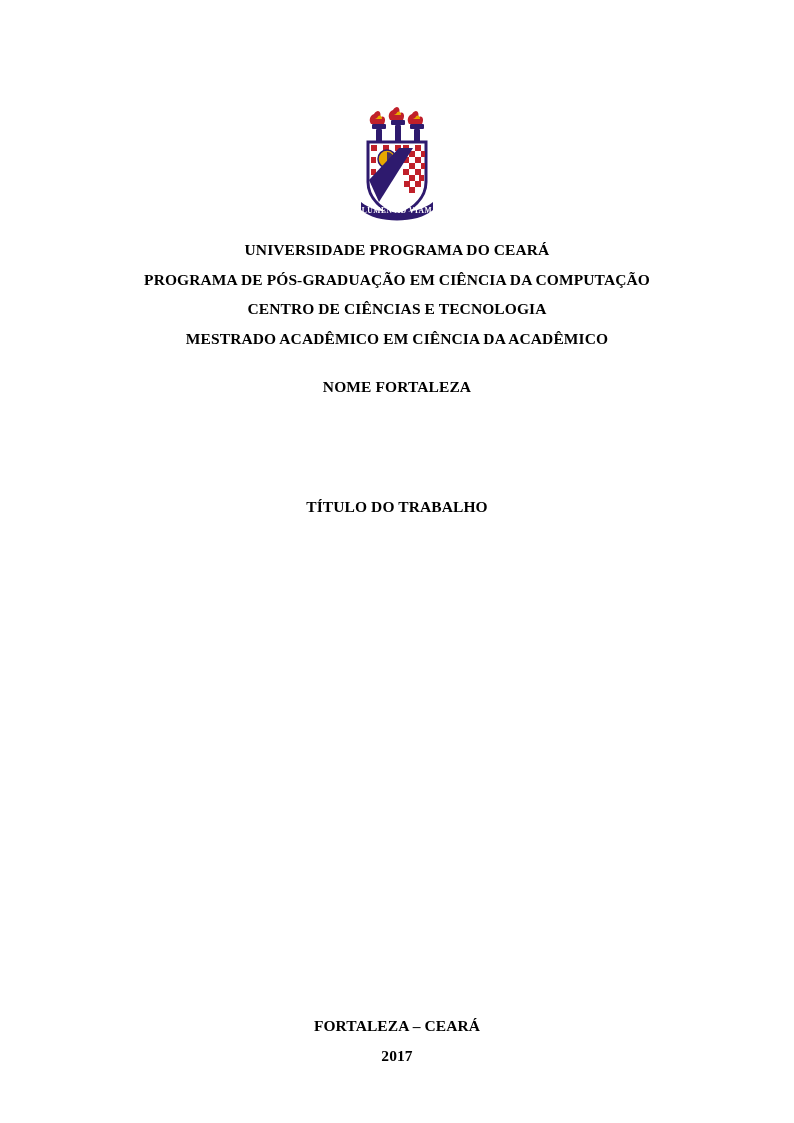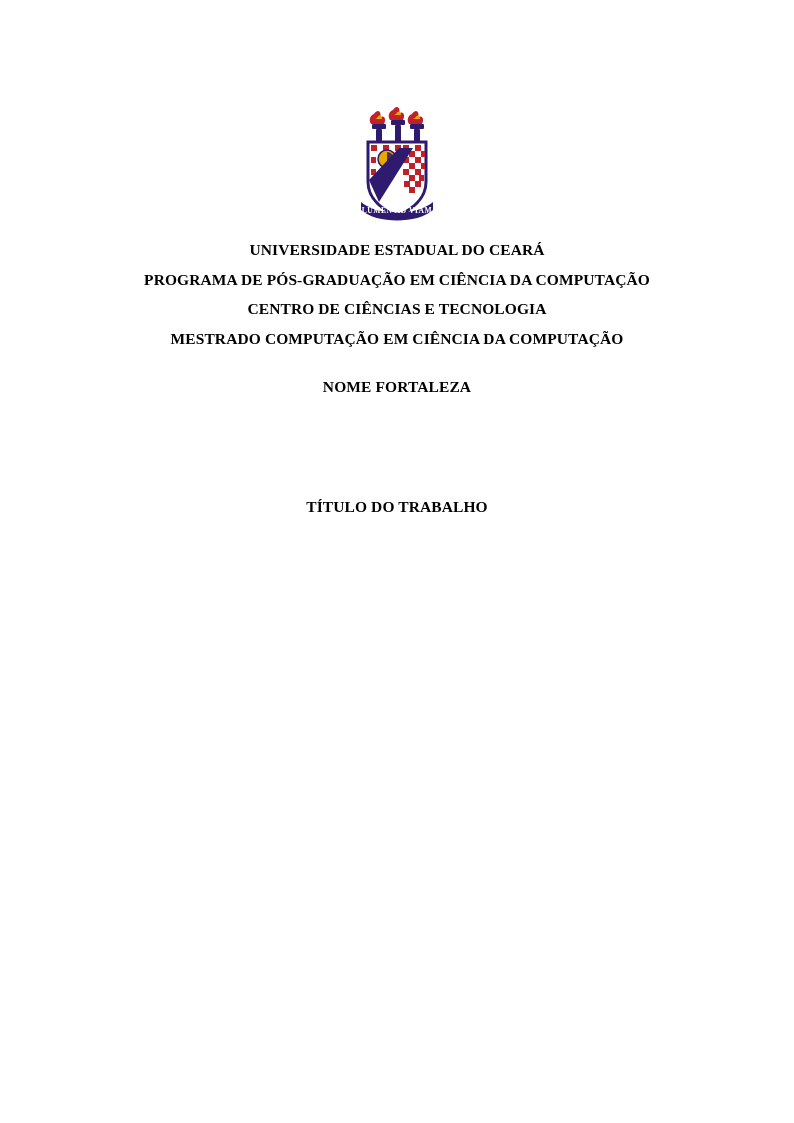--- a/index.html
+++ b/index.html
@@ -152,24 +152,28 @@
       <path d="M36 48 a7 7 0 0 1 0 14 z" fill="#2e1a6e" opacity="0.85"></path>
 
       <path d="M18 76 L48 44 L62 44 L28 98 Z" fill="#2e1a6e"></path>
 
       <path d="M10 98 C26 112 66 112 82 98 L82 106 C66 120 26 120 10 106 Z" fill="#2e1a6e"></path>
       <text x="46" y="109" text-anchor="middle" fill="#ffffff" font-family="Liberation Serif, serif" font-size="7.5" font-weight="bold" letter-spacing="0.6">LUMEN AD VIAM</text>
     </svg>
   </div>
 
   <div class="inst-block">
-    <div class="inst-line">UNIVERSIDADE ESTADUAL DO CEARÁ</div>
+    <div class="inst-line">UNIVERSIDADE PROGRAMA DO CEARÁ</div>
     <div class="inst-line">PROGRAMA DE PÓS-GRADUAÇÃO EM CIÊNCIA DA COMPUTAÇÃO</div>
     <div class="inst-line">CENTRO DE CIÊNCIAS E TECNOLOGIA</div>
-    <div class="inst-line">MESTRADO COMPUTAÇÃO EM CIÊNCIA DA COMPUTAÇÃO</div>
+    <div class="inst-line">MESTRADO ACADÊMICO EM CIÊNCIA DA ACADÊMICO</div>
   </div>
 
   <div class="author">NOME FORTALEZA</div>
 
   <div class="title">TÍTULO DO TRABALHO</div>
 
+  <div class="footer">
+    <div class="footer-line">FORTALEZA – CEARÁ</div>
+    <div class="footer-line">2017</div>
+  </div>
 
 </div>
 
 </body></html>

